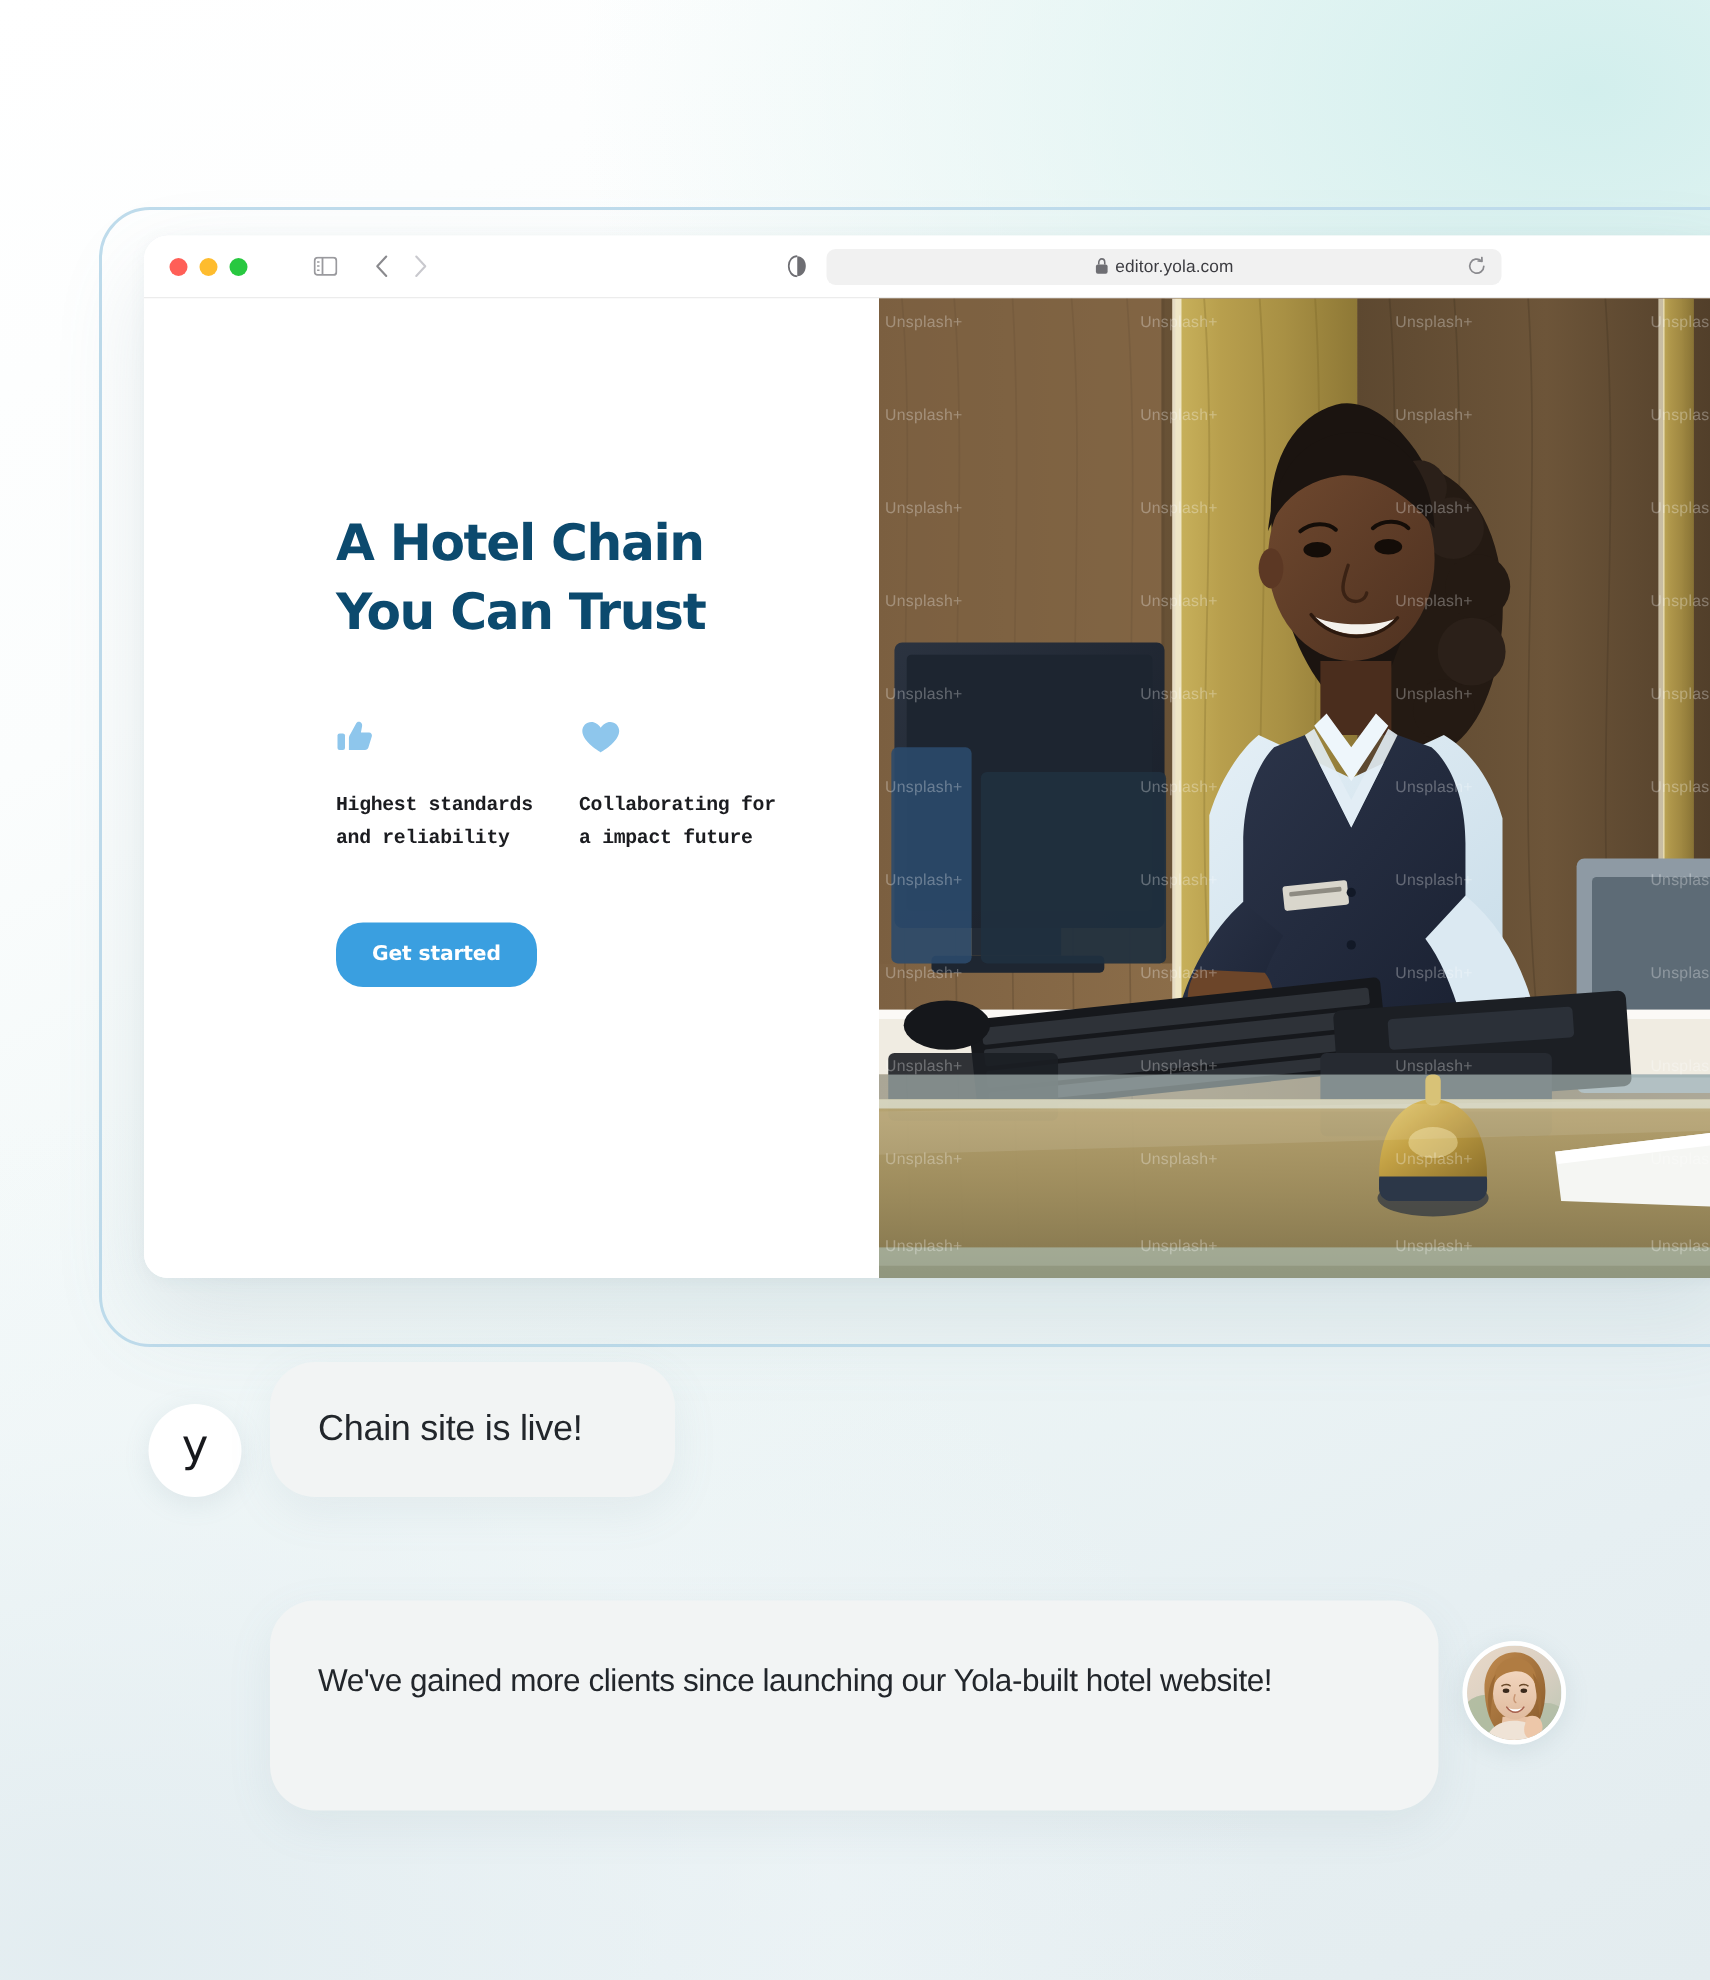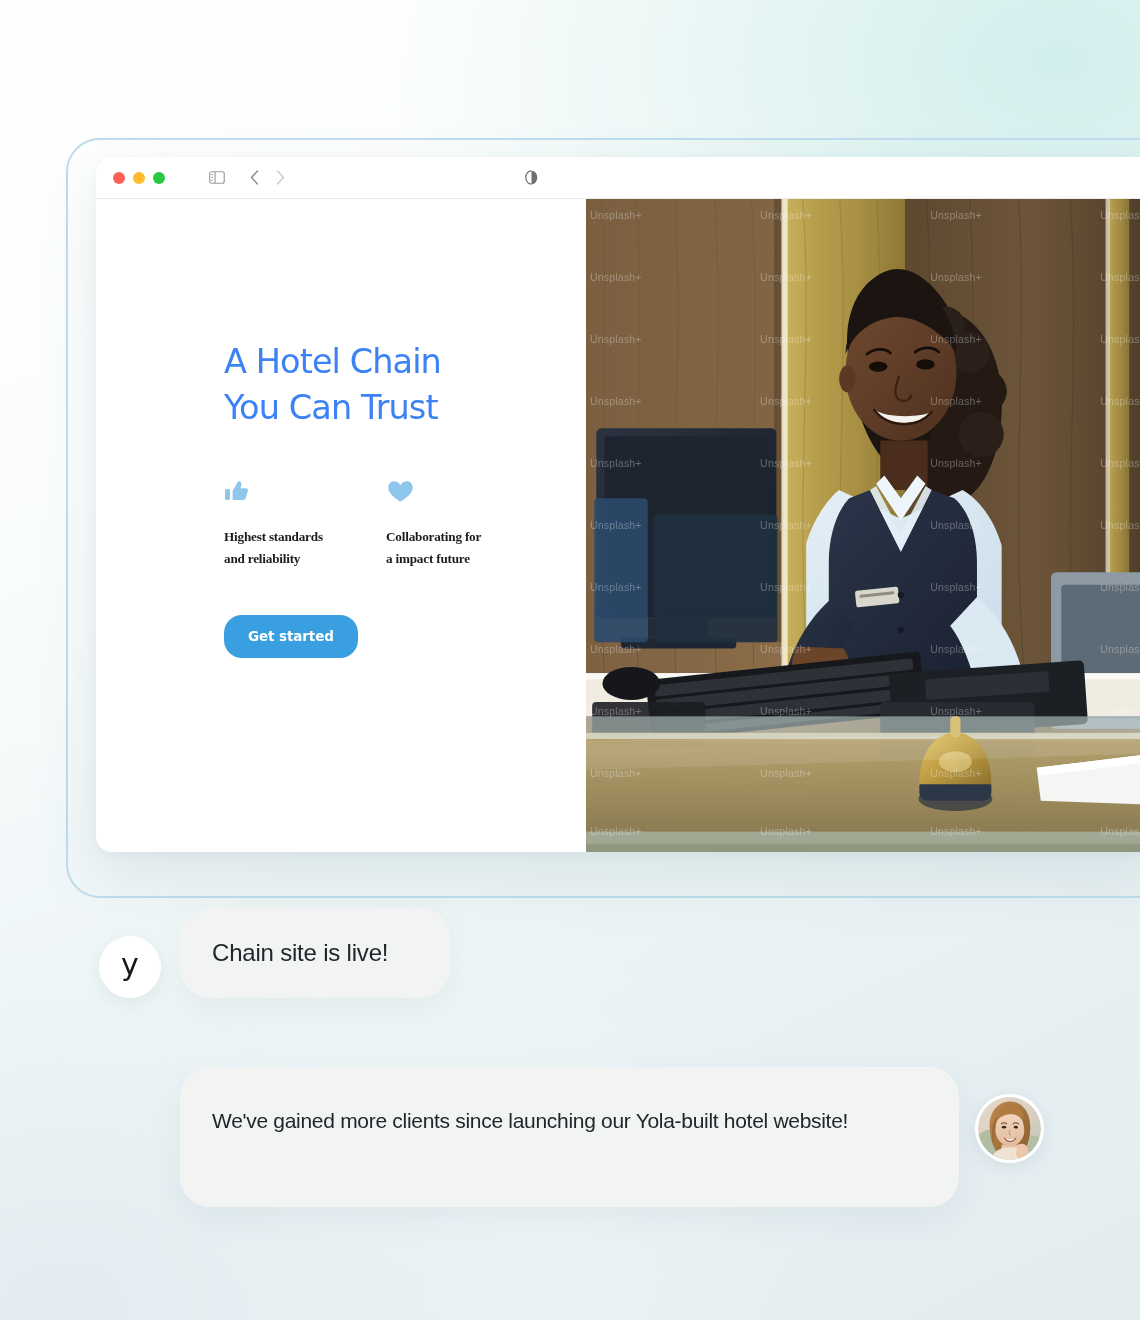--- a/index.html
+++ b/index.html
@@ -122,23 +122,23 @@
     position: absolute;
     left: 128px;
     top: 140px;
     width: 330px;
   }
 
   #hero-title {
     font-family: "DejaVu Sans", sans-serif;
     font-size: 33.5px;
     line-height: 46px;
-    font-weight: 400;
+    font-weight: 700;
     letter-spacing: -0.9px;
-    color: #3b82f6;
+    color: #0c4a6e;
     white-space: pre-line;
   }
 
   #hero-subtitle {
     margin-top: 18px;
     width: 280px;
     font-size: 14.2px;
     line-height: 24px;
     color: #77787d;
     letter-spacing: 0.05px;
@@ -146,21 +146,21 @@
 
   #features {
     margin-top: 46px;
     display: flex;
     gap: 0;
   }
   .feature { width: 162px; }
   .feature-icon { color: #8ec6ec; height: 30px; display: block; }
   .feature-label {
     margin-top: 19px;
-    font-family: Liberation Serif, serif;
+    font-family: Liberation Mono, monospace;
     font-size: 13.2px;
     line-height: 22px;
     font-weight: 700;
     letter-spacing: -0.2px;
     color: #1b1c20;
     white-space: pre-line;
   }
 
   #cta-button {
     margin-top: 45px;
@@ -306,20 +306,37 @@
         </svg>
       </span>
 
       <span class="tb-icon" id="reader-icon">
         <svg width="13" height="15" viewBox="0 0 13 15" fill="none">
           <path d="M6.5 0.8 C9.8 0.8 12.2 3.6 12.2 7.4 C12.2 11.2 9.8 14.2 6.5 14.2 Z" fill="currentColor"></path>
           <path d="M6.5 0.8 C3.2 0.8 0.8 3.6 0.8 7.4 C0.8 11.2 3.2 14.2 6.5 14.2" stroke="currentColor" stroke-width="1.2" fill="none"></path>
         </svg>
       </span>
 
+      <div id="url-bar">
+        <span id="url-text">
+          <span>
+            <svg width="9" height="11" viewBox="0 0 9 11" fill="none" style="display:block">
+              <rect x="0.6" y="4.4" width="7.8" height="6.1" rx="1.3" fill="#6e6e73"></rect>
+              <path d="M2.5 4.4 V3 C2.5 1.6 3.4 0.6 4.5 0.6 C5.6 0.6 6.5 1.6 6.5 3 V4.4" stroke="#6e6e73" stroke-width="1.05" fill="none"></path>
+            </svg>
+          </span>
+          <span>editor.yola.com</span>
+        </span>
+        <span id="reload-icon">
+          <svg width="13" height="13" viewBox="0 0 13 13" fill="none">
+            <path d="M11.2 6.5 A4.7 4.7 0 1 1 9.6 2.9" stroke="currentColor" stroke-width="1.15" stroke-linecap="round" fill="none"></path>
+            <path d="M9.9 0.6 L10.0 3.2 L7.5 3.0" stroke="currentColor" stroke-width="1.15" stroke-linecap="round" stroke-linejoin="round" fill="none"></path>
+          </svg>
+        </span>
+      </div>
     </div>
 
     <div id="site-content">
 
       <div id="hero-left">
         <div id="hero-copy">
 
           <h1 id="hero-title">A Hotel Chain
 You Can Trust</h1>
 

